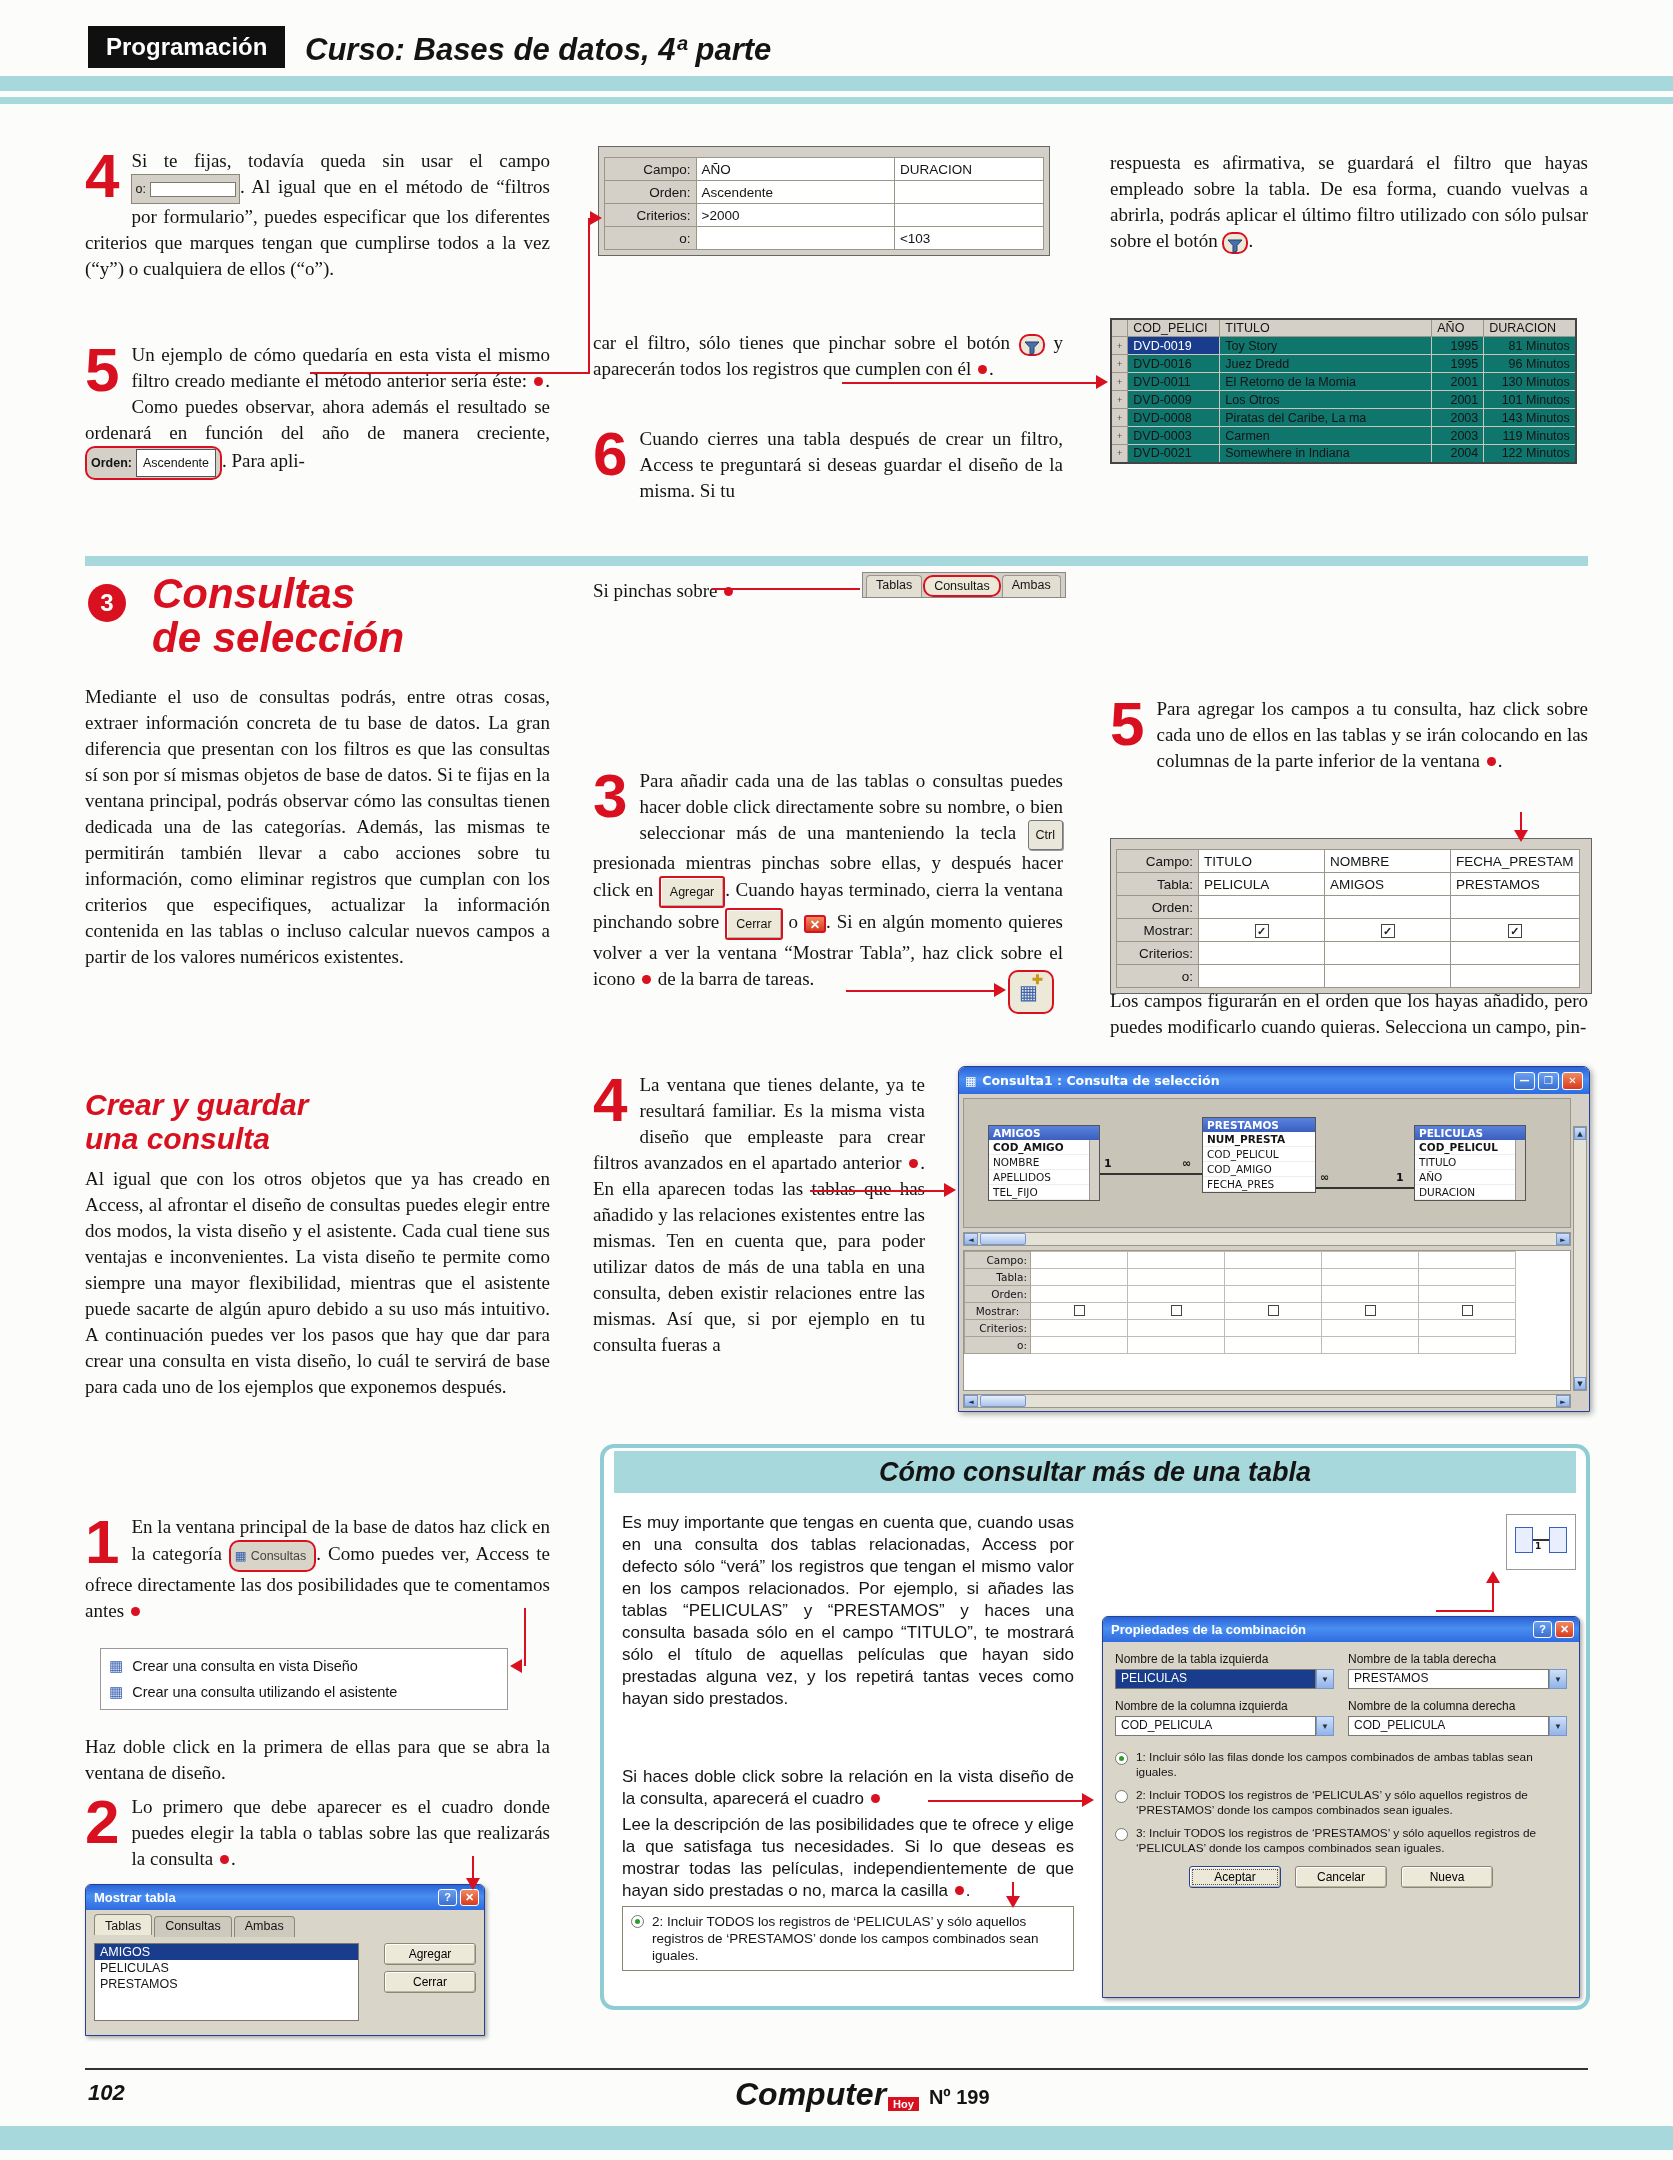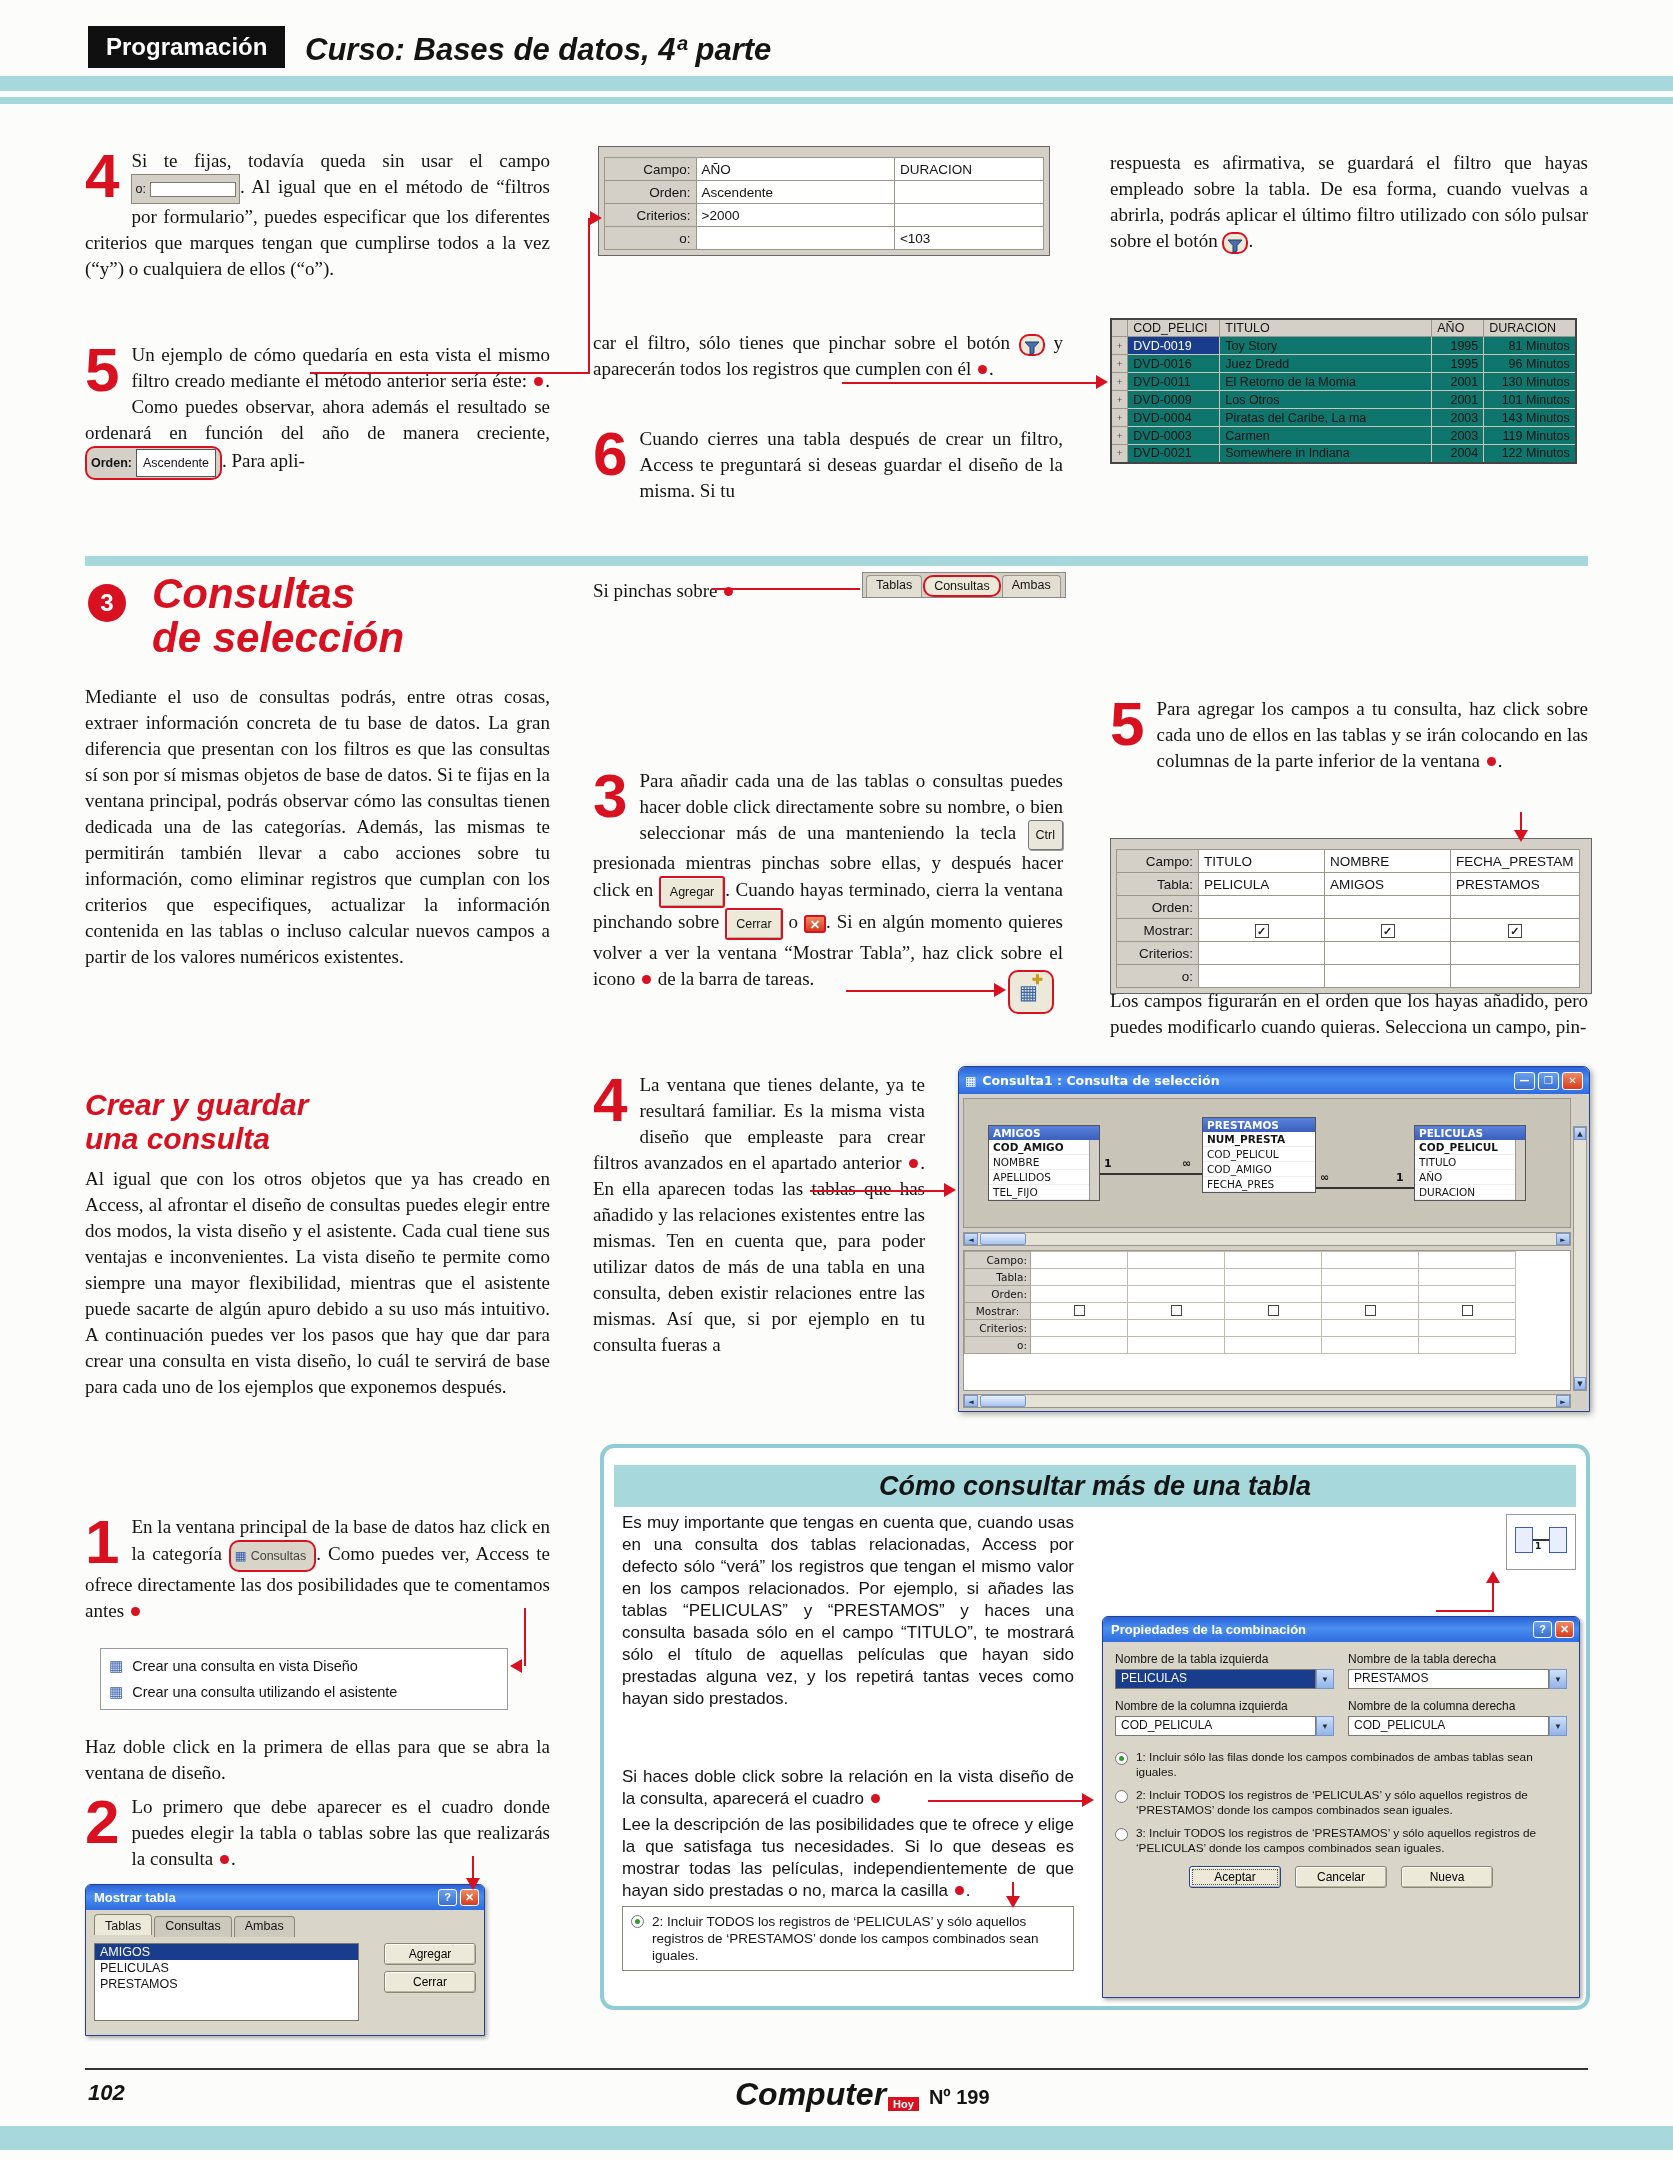--- a/index.html
+++ b/index.html
@@ -142,21 +142,21 @@
              border:1px solid #9a968a; overflow:hidden; }
   .bs-grid table { border-collapse:collapse; font-size:10.5px; }
   .bs-grid td { border:1px solid #c0bcb0; width:97px; height:17px; padding:0 3px; background:#fff; }
   .bs-grid td.gl { background:#d4d0c8; text-align:right; width:66px; border-color:#a6a296; }
   .bs-grid .mrow td { text-align:center; }
   .bs-grid .cb { width:11px; height:11px; }
 
   
   #box { position:absolute; left:600px; top:1444px; width:990px; height:566px; background:#fff;
          border:4px solid #8fccd3; border-radius:14px; }
-  .box-head { position:absolute; left:10px; top:17px; right:10px; height:42px; background:#a6d8dc;
+  .box-head { position:absolute; left:10px; top:3px; right:10px; height:42px; background:#a6d8dc;
               text-align:center; font-family:"Liberation Sans",sans-serif; font-weight:700; font-style:italic;
               font-size:27px; line-height:42px; }
   .box-t { font-family:"Liberation Sans",sans-serif; font-size:17px; line-height:22px; text-align:justify; }
   .radio-shot { position:absolute; background:#fff; border:1px solid #8a8775; padding:6px 8px;
                 font-family:"Liberation Sans",sans-serif; font-size:13.5px; line-height:17px; display:flex; gap:8px; }
   .rad { flex:none; width:13px; height:13px; border-radius:50%; border:1px solid #777; background:#fff; position:relative; margin-top:2px; }
   .rad.sel::after { content:""; position:absolute; left:3px; top:3px; width:5px; height:5px; border-radius:50%; background:#2f9b2f; }
   .props-row { display:flex; gap:14px; }
   .plbl { font-size:12px; width:222px; }
   .psel { display:flex; width:222px; }
@@ -288,21 +288,21 @@
         </tr>
           <tr>
           <td class="sel">+</td>
           <td class="c-code">DVD-0009</td>
           <td class="c-title">Los Otros</td>
           <td class="c-year">2001</td>
           <td class="c-dur">101 Minutos</td>
         </tr>
           <tr>
           <td class="sel">+</td>
-          <td class="c-code">DVD-0004</td>
+          <td class="c-code">DVD-0008</td>
           <td class="c-title">Piratas del Caribe, La ma</td>
           <td class="c-year">2003</td>
           <td class="c-dur">143 Minutos</td>
         </tr>
           <tr>
           <td class="sel">+</td>
           <td class="c-code">DVD-0003</td>
           <td class="c-title">Carmen</td>
           <td class="c-year">2003</td>
           <td class="c-dur">119 Minutos</td>

